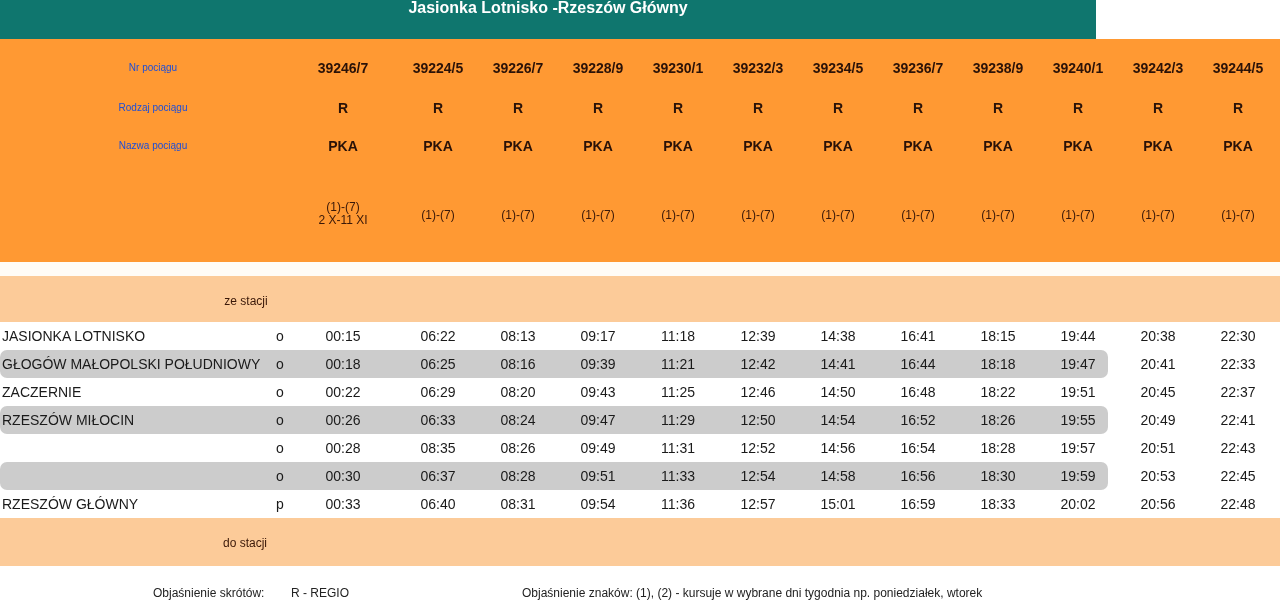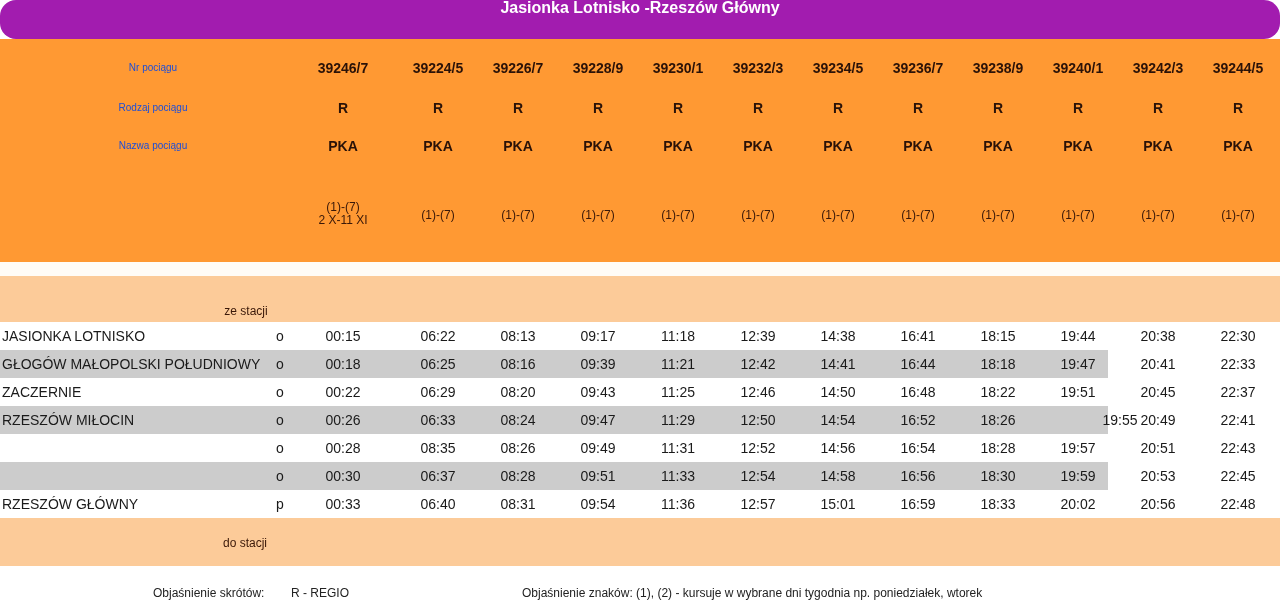--- a/index.html
+++ b/index.html
@@ -8,23 +8,22 @@
       width: 1280px;
       height: 600px;
       overflow: hidden;
       background: #ffffff;
       font-family: "Liberation Sans", sans-serif;
       color: #222;
     }
     .page { position: relative; width: 1280px; height: 600px; }
 
     .title-bar {
-      position: absolute; left: 0; top: 0; width: 1280px; height: 39px;
-      background: #a21caf;
-      border-radius: 16px;
+      position: absolute; left: 0; top: 0; width: 1096px; height: 39px;
+      background: #0f766e;
     }
     .title-bar .title {
       position: absolute; left: 0; right: 0; top: -2px;
       text-align: center; color: #ffffff; font-weight: bold; font-size: 16px;
       line-height: 20px; padding-left: 0;
     }
 
     .header-band {
       position: absolute; left: 0; top: 39px; width: 1280px; height: 223px;
       background: #ff9933;
@@ -48,21 +47,21 @@
     }
     .hrow.term .lbl { font-weight: normal; font-size: 13px; left: 3px; color: #3a1808; }
     .hrow.term .cell { font-weight: normal; font-size: 12px; color: #3a1808; line-height: 13px; }
 
     .band-label {
       position: absolute; font-size: 12px; color: #3a1808; line-height: 14px;
       width: 80px; text-align: center;
     }
 
     .trow { position: absolute; left: 0; width: 1108px; height: 28px; }
-    .trow.alt { background: #cccccc; }
+    .trow.alt { background: #cccccc; border-radius: 7px; }
     .trow .station {
       position: absolute; left: 2px; top: 0; line-height: 28px; font-size: 14px; color: #1a1a1a;
       white-space: nowrap;
     }
     .trow .mark {
       position: absolute; left: 272px; width: 16px; text-align: center;
       line-height: 28px; font-size: 14px; color: #1a1a1a;
     }
     .trow .time {
       position: absolute; width: 60px; margin-left: -30px; text-align: center;
@@ -146,21 +145,21 @@
     <div class="cell" style="left:918px; top:8px;">(1)-(7)</div>
     <div class="cell" style="left:998px; top:8px;">(1)-(7)</div>
     <div class="cell" style="left:1078px; top:8px;">(1)-(7)</div>
     <div class="cell" style="left:1158px; top:8px;">(1)-(7)</div>
     <div class="cell" style="left:1238px; top:8px;">(1)-(7)</div>
   </div>
 
   <div class="gap"></div>
 
   <div class="peach from">
-    <div class="band-label" style="left:206px; top:28px;">ze stacji</div>
+    <div class="band-label" style="left:206px; top:18px;">ze stacji</div>
   </div>
 
   <div class="trow" style="top:322px;">
     <div class="station">JASIONKA LOTNISKO</div>
     <div class="mark">o</div>
     <div class="time" style="left:343px;">00:15</div>
     <div class="time" style="left:438px;">06:22</div>
     <div class="time" style="left:518px;">08:13</div>
     <div class="time" style="left:598px;">09:17</div>
     <div class="time" style="left:678px;">11:18</div>
@@ -212,21 +211,21 @@
     <div class="mark">o</div>
     <div class="time" style="left:343px;">00:26</div>
     <div class="time" style="left:438px;">06:33</div>
     <div class="time" style="left:518px;">08:24</div>
     <div class="time" style="left:598px;">09:47</div>
     <div class="time" style="left:678px;">11:29</div>
     <div class="time" style="left:758px;">12:50</div>
     <div class="time" style="left:838px;">14:54</div>
     <div class="time" style="left:918px;">16:52</div>
     <div class="time" style="left:998px;">18:26</div>
-    <div class="time" style="left:1120px;">19:55</div>
+    <div class="time" style="left:1078px;">19:55</div>
     <div class="time" style="left:1158px;">20:49</div>
     <div class="time" style="left:1238px;">22:41</div>
   </div>
 
   <div class="trow" style="top:434px;">
     <div class="mark">o</div>
     <div class="time" style="left:343px;">00:28</div>
     <div class="time" style="left:438px;">08:35</div>
     <div class="time" style="left:518px;">08:26</div>
     <div class="time" style="left:598px;">09:49</div>

